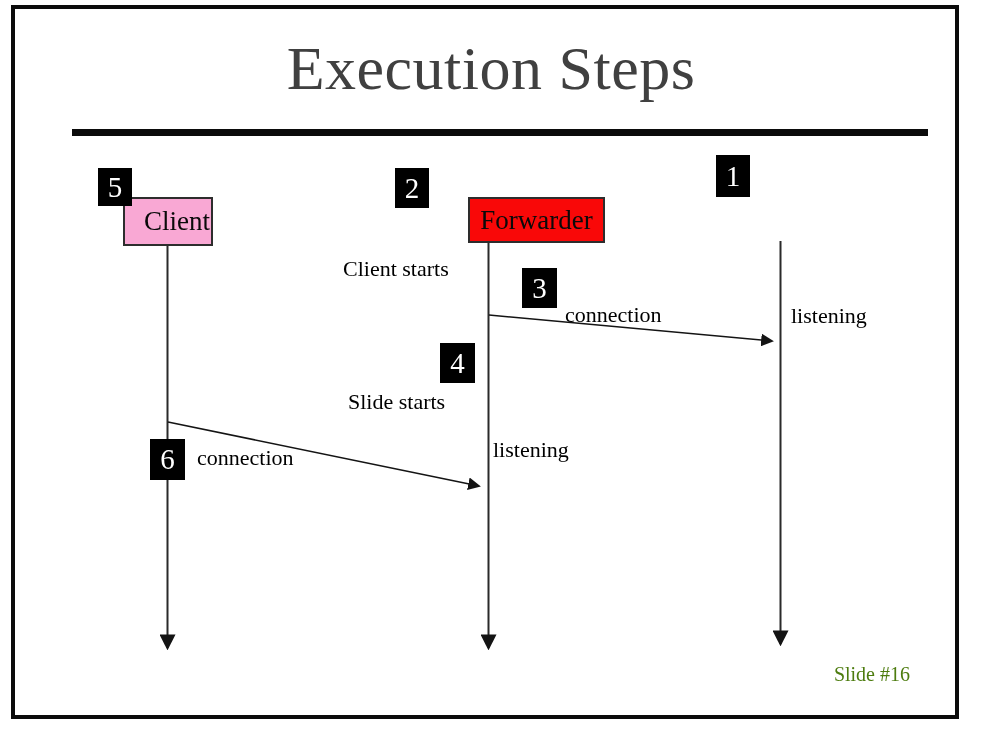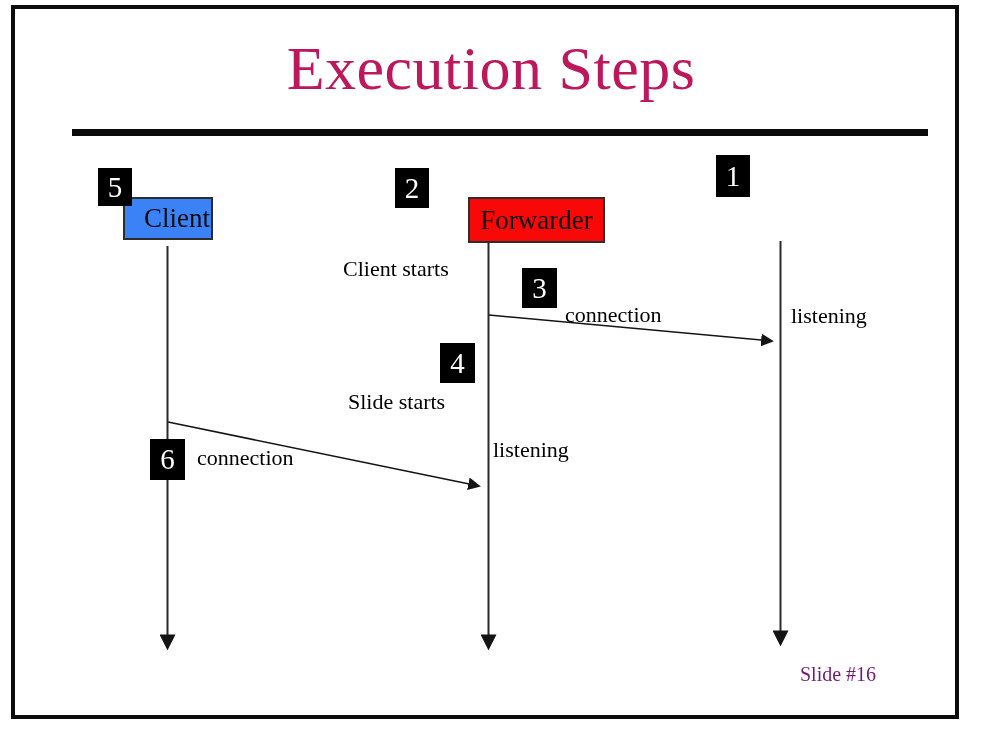--- a/index.html
+++ b/index.html
@@ -6,21 +6,21 @@
   .page{
     position:relative;width:982px;height:746px;background:#ffffff;overflow:hidden;
     font-family:"Liberation Serif","DejaVu Serif",serif;color:#000000;
   }
   .frame{
     position:absolute;left:11px;top:5px;width:948px;height:714px;
     border:4px solid #0b0b0b;box-sizing:border-box;background:transparent;
   }
   .title{
     position:absolute;left:0;top:36px;width:982px;text-align:center;
-    font-size:62px;line-height:1.05;color:#be185d;letter-spacing:0.5px;
+    font-size:62px;line-height:1.05;color:#404040;letter-spacing:0.5px;
   }
   .rule{
     position:absolute;left:72px;top:129px;width:856px;height:7px;background:#0b0b0b;
   }
   .overlay{position:absolute;left:0;top:0;width:982px;height:746px;pointer-events:none;}
   .lifeline{stroke:#2a2a2a;stroke-width:2;}
   .msg{stroke:#141414;stroke-width:1.6;}
   .actor-box{
     position:absolute;box-sizing:border-box;border:2px solid #2d2d2d;
     display:flex;align-items:center;justify-content:center;
@@ -28,22 +28,22 @@
   }
   .badge{
     position:absolute;box-sizing:border-box;z-index:3;
     display:flex;align-items:center;justify-content:center;
     color:#ffffff;font-size:29px;
   }
   .lbl{
     position:absolute;font-size:22px;color:#000000;white-space:nowrap;z-index:2;
   }
   .footer{
-    position:absolute;left:800px;top:663px;width:110px;text-align:left;
-    font-size:20px;color:#701a75;
+    position:absolute;left:800px;top:663px;width:110px;text-align:right;
+    font-size:20px;color:#4d7c0f;
   }
 </style>
 </head>
 <body>
 
 <div class="page">
 
   <div class="frame"></div>
 
   <div class="title">Execution Steps</div>
@@ -56,21 +56,21 @@
         <path d="M0,0 L10,5 L0,10 z" fill="#141414"></path>
       </marker>
     </defs>
     <line class="lifeline" x1="167.5" y1="246" x2="167.5" y2="648" marker-end="url(#arrow)"></line>
     <line class="lifeline" x1="488.5" y1="243" x2="488.5" y2="648" marker-end="url(#arrow)"></line>
     <line class="lifeline" x1="780.5" y1="241" x2="780.5" y2="644" marker-end="url(#arrow)"></line>
     <line class="msg" x1="489" y1="315" x2="772" y2="341" marker-end="url(#arrow)"></line>
     <line class="msg" x1="168" y1="422" x2="479" y2="486" marker-end="url(#arrow)"></line>
   </svg>
 
-  <div class="actor-box" style="left: 123px; top: 197px; width: 90px; height: 43px; background-color: #3b82f6; padding-left: 18px;">
+  <div class="actor-box" style="left: 123px; top: 197px; width: 90px; height: 49px; background-color: #f9a8d4; padding-left: 18px;">
     <span>Client</span>
   </div>
 
   <div class="actor-box" style="left: 420px; top: 197px; width: 137px; height: 46px; background-color: rgb(249, 8, 8); margin-left: 48px;">
     <span>Forwarder</span>
   </div>
 
 
   <div class="badge" style="left: 98px; top: 168px; width: 34px; height: 38px; background-color: rgb(0, 0, 0);">5</div>
 

